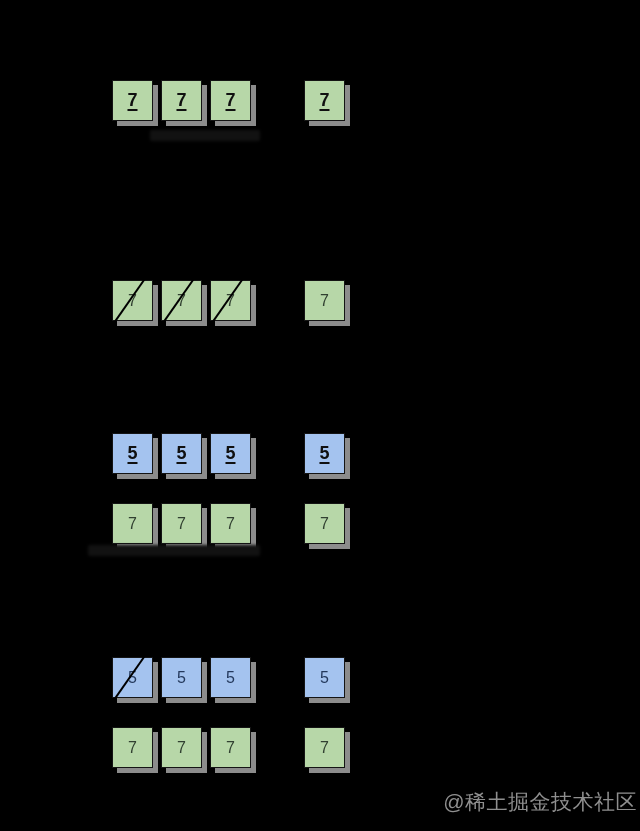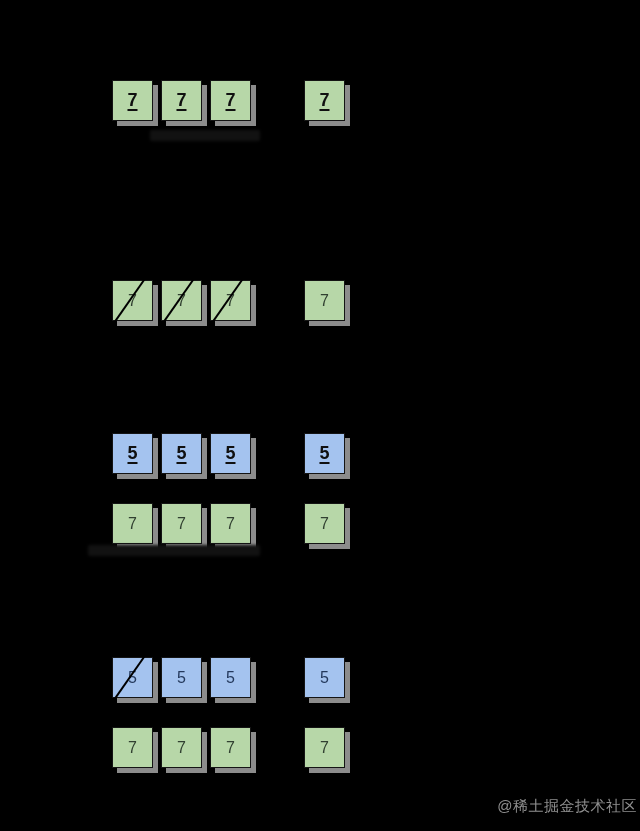--- a/index.html
+++ b/index.html
@@ -31,21 +31,21 @@
     pointer-events:none;
   }
   .smudge{
     position:absolute;height:11px;background:#121212;
     filter:blur(1.5px);border-radius:2px;
   }
   #smudge-1{left:150px;top:130px;width:110px;}
   #smudge-2{left:88px;top:545px;width:172px;}
   #watermark{
     position:absolute;right:3px;bottom:15px;
-    font-size:15px;letter-spacing:.5px;
+    font-size:21px;letter-spacing:.5px;
     color:#8f8f8f;text-shadow:0 1px 1px #000;
     white-space:nowrap;
   }
 </style>
 </head>
 <body>
 
 <div id="canvas">
   <div id="boxes">
       <div class="box green emph" style="left: 112px; top: 80px;">

